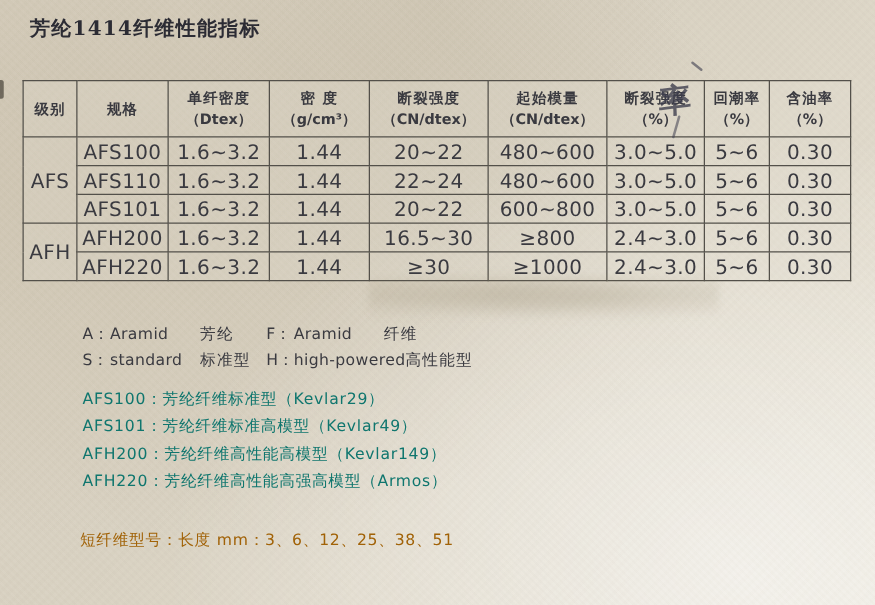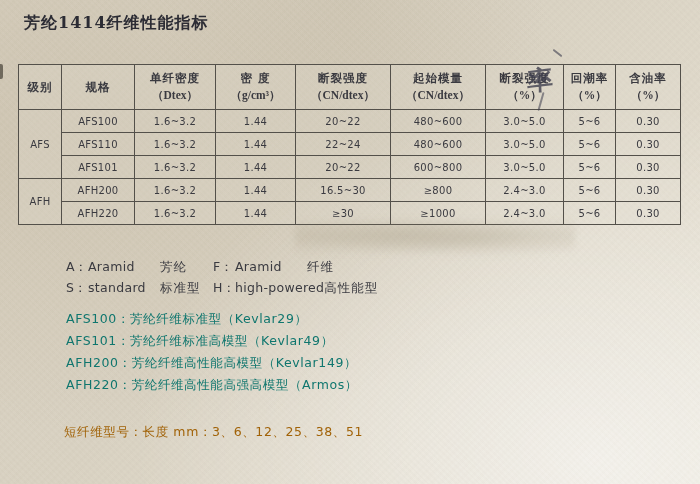--- a/index.html
+++ b/index.html
@@ -28,22 +28,22 @@
     position:absolute;left:18px;top:64px;width:662px;
     border-collapse:collapse;table-layout:fixed;
     background:rgba(228,224,212,0.25);
   }
   table.spec th,table.spec td{
     border:1px solid #53504a;
     text-align:center;vertical-align:middle;
     padding:0;color:#3a3a40;
   }
   table.spec th{height:44px;font-size:11.5px;font-weight:bold;line-height:1.45;letter-spacing:1px;}
-  table.spec th .h2{font-weight:bold;letter-spacing:0;font-family:Liberation Serif, serif;}
-  table.spec td{height:22px;font-size:10px;letter-spacing:.3px;}
+  table.spec th .h2{font-weight:bold;letter-spacing:0;}
+  table.spec td{height:22px;font-size:16px;letter-spacing:.3px;}
   td.grade{font-size:12px;letter-spacing:.6px;}
   .legend{
     position:absolute;left:66px;top:256px;font-size:12.5px;line-height:21px;
     display:grid;grid-template-columns:147px auto;grid-auto-flow:row;column-gap:0;
     color:#3a3a40;
   }
   .legend .k{display:inline-block;width:22px;}
   .legend .en{display:inline-block;min-width:72px;letter-spacing:.3px;}
   .legend .cn{letter-spacing:1px;}
   .notes{position:absolute;left:66px;top:308px;font-size:12.5px;line-height:22px;color:#0f766e;letter-spacing:.6px;}

